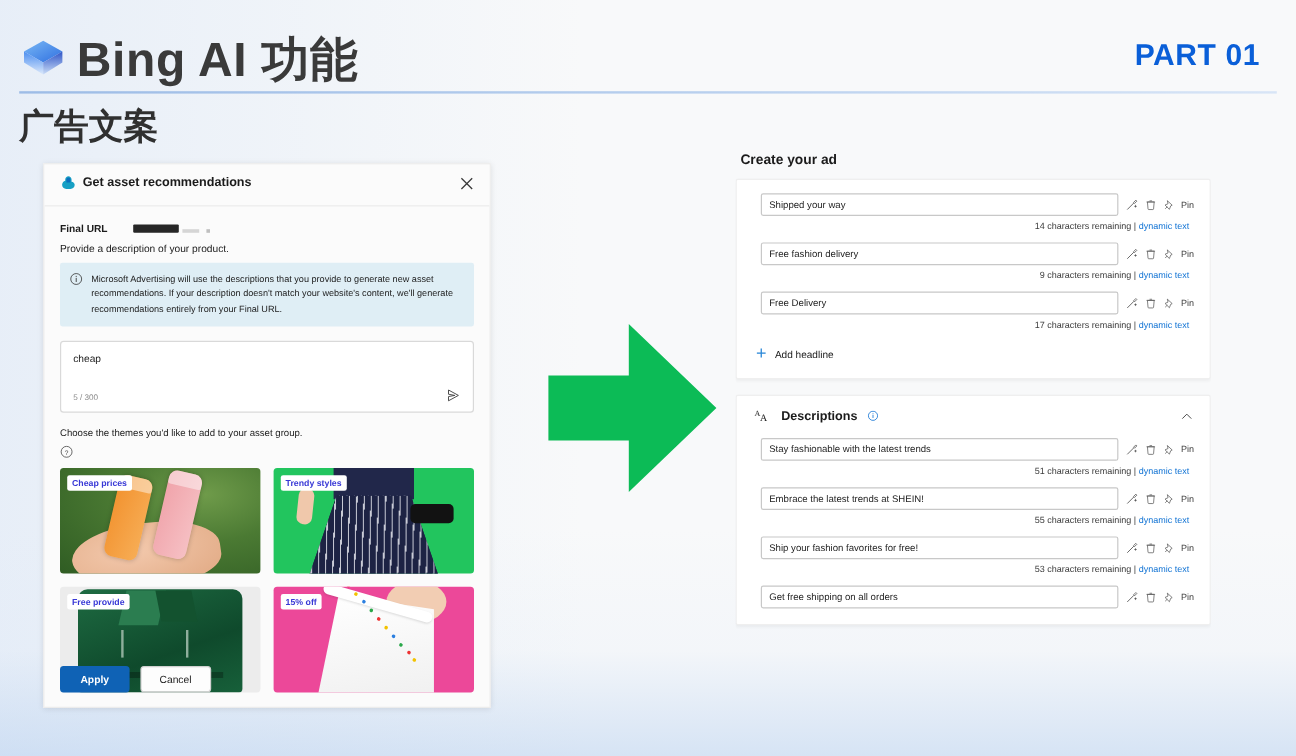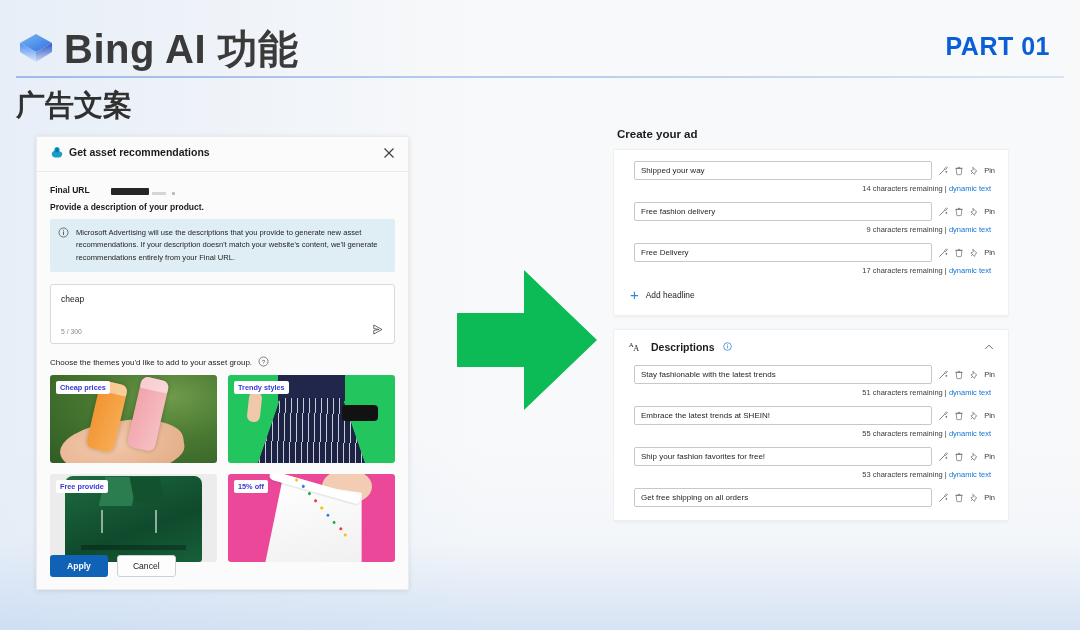--- a/index.html
+++ b/index.html
@@ -57,38 +57,38 @@
   .dlg-close{
     position:absolute;right:10px;top:7px;width:18px;height:18px;
     color:#3b3b3b;cursor:pointer;
   }
   .dlg-body{padding:9px 13px 0 13px;}
   .final-url-row{display:flex;align-items:center;gap:21px;margin-bottom:2px;}
   .lbl-bold{font-size:8.5px;font-weight:bold;color:#1b1b1b;}
   .redact{display:inline-block;width:38px;height:7px;background:#262626;border-radius:1px;}
   .redact2{display:inline-block;width:14px;height:3px;background:#d5d5d5;margin-left:3px;}
   .redact3{display:inline-block;width:3px;height:3px;background:#bfbfbf;margin-left:6px;}
-  .provide{font-size:8.5px;font-weight:bold;color:#1b1b1b;margin:3px 0 7px;}
+  .provide{font-size:8.5px;font-weight:normal;color:#1b1b1b;margin:3px 0 7px;}
 
   .infobox{
     position:relative;background:#dfeef5;border-radius:2px;
     padding:8px 10px 8px 26px;margin-bottom:12px;
   }
   .infobox .i-ico{position:absolute;left:8px;top:8px;width:11px;height:11px;}
   .infobox p{margin:0;font-size:7.6px;line-height:1.62;color:#1d1d1d;}
 
   .ta-wrap{
     position:relative;border:1px solid #d9d9d9;border-radius:3px;background:#fff;
     height:58px;margin-bottom:12px;
   }
   .ta-val{position:absolute;left:10px;top:9px;font-size:8.5px;color:#1b1b1b;}
   .ta-count{position:absolute;left:10px;bottom:8px;font-size:6.8px;color:#8a8a8a;}
   .send-ico{position:absolute;right:9px;bottom:6px;width:15px;height:15px;color:#3c3c3c;cursor:pointer;}
 
-  .themes-q{display:flex;align-items:flex-end;gap:6px;margin-bottom:8px;}
+  .themes-q{display:flex;align-items:flex-start;gap:6px;margin-bottom:8px;flex-direction:column;}
   .themes-q span{font-size:8px;color:#1b1b1b;}
   .q-ico{width:11px;height:11px;}
 
   .thumb-grid{display:grid;grid-template-columns:1fr 1fr;gap:11px;}
   .thumb{position:relative;height:88px;border-radius:3px;overflow:hidden;}
   .badge{
     position:absolute;left:6px;top:6px;z-index:3;
     background:#fff;color:#3838d6;font-size:7.3px;font-weight:bold;
     padding:2px 4px;border-radius:2px;
   }

